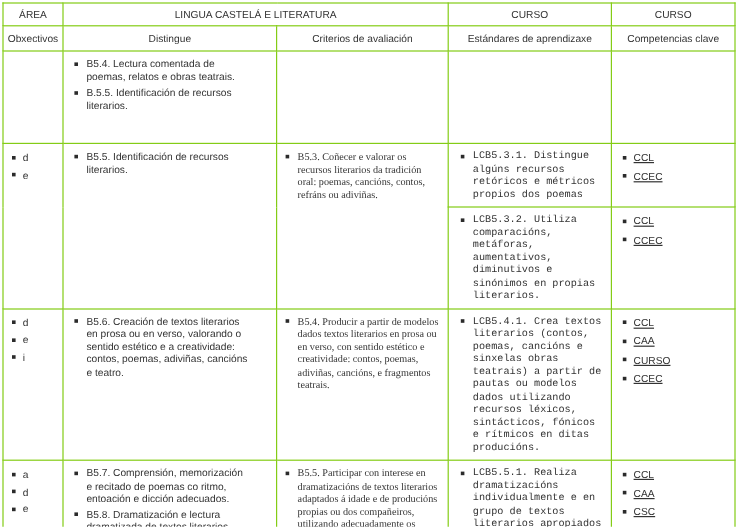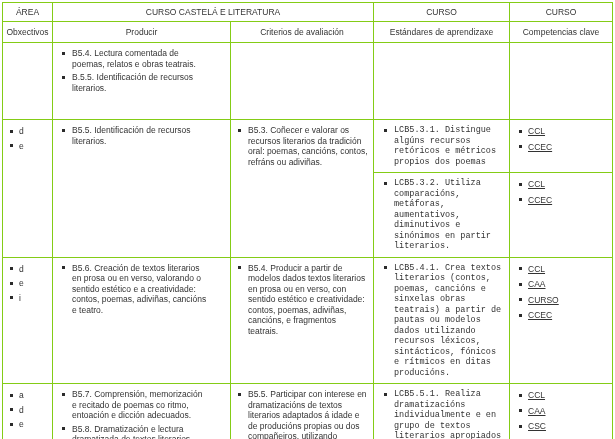--- a/index.html
+++ b/index.html
@@ -31,21 +31,21 @@
   li{position:relative;margin-bottom:3px;}
   li::before{
     content:"";position:absolute;left:1px;top:3.5px;
     width:3px;height:3px;background:#2b2b2b;
   }
   
   .blist{padding:5px 6px 2px 8px;}
   .blist li{padding-left:11px;}
   
   td.c2 .blist{padding-right:22px;}
-  td.c3 .blist{padding-left:6px;padding-right:5px;}
+  td.c3 .blist{padding-left:6px;padding-right:5px;font-family:Liberation Serif, serif;}
   td.c4 .blist{padding-left:9px;padding-right:6px;font-family:Liberation Mono, monospace;}
   
   .olist{padding:6px 0 0 6px;}
   .olist li{padding-left:10px;margin-bottom:4px;}
   
   .clist{padding:6px 0 0 8px;text-decoration:underline;}
   .clist li{padding-left:10px;margin-bottom:5px;}
 </style>
 </head>
 <body>
@@ -54,27 +54,27 @@
   <colgroup>
     <col style="width:50px">
     <col style="width:178px">
     <col style="width:143px">
     <col style="width:136px">
     <col style="width:103px">
   </colgroup>
   <thead>
     <tr class="h1">
       <th>ÁREA</th>
-      <th colspan="2">CURSO CASTELÁ E LITERATURA</th>
+      <th colspan="2">LINGUA CASTELÁ E LITERATURA</th>
       <th>CURSO</th>
       <th>CURSO</th>
     </tr>
     <tr class="h2">
       <th>Obxectivos</th>
-      <th>Producir</th>
+      <th>Distingue</th>
       <th>Criterios de avaliación</th>
       <th>Estándares de aprendizaxe</th>
       <th>Competencias clave</th>
     </tr>
   </thead>
   <tbody>
 
     <tr class="r1">
       <td class="c1"></td>
       <td class="c2">
@@ -114,21 +114,21 @@
         <ul class="clist">
           <li>CCL</li>
           <li>CCEC</li>
         </ul>
       </td>
     </tr>
 
     <tr class="r2b">
       <td class="c4">
         <ul class="blist">
-          <li>LCB5.3.2. Utiliza comparacións, metáforas, aumentativos, diminutivos e sinónimos en partir literarios.</li>
+          <li>LCB5.3.2. Utiliza comparacións, metáforas, aumentativos, diminutivos e sinónimos en propias literarios.</li>
         </ul>
       </td>
       <td class="c5">
         <ul class="clist">
           <li>CCL</li>
           <li>CCEC</li>
         </ul>
       </td>
     </tr>
 

